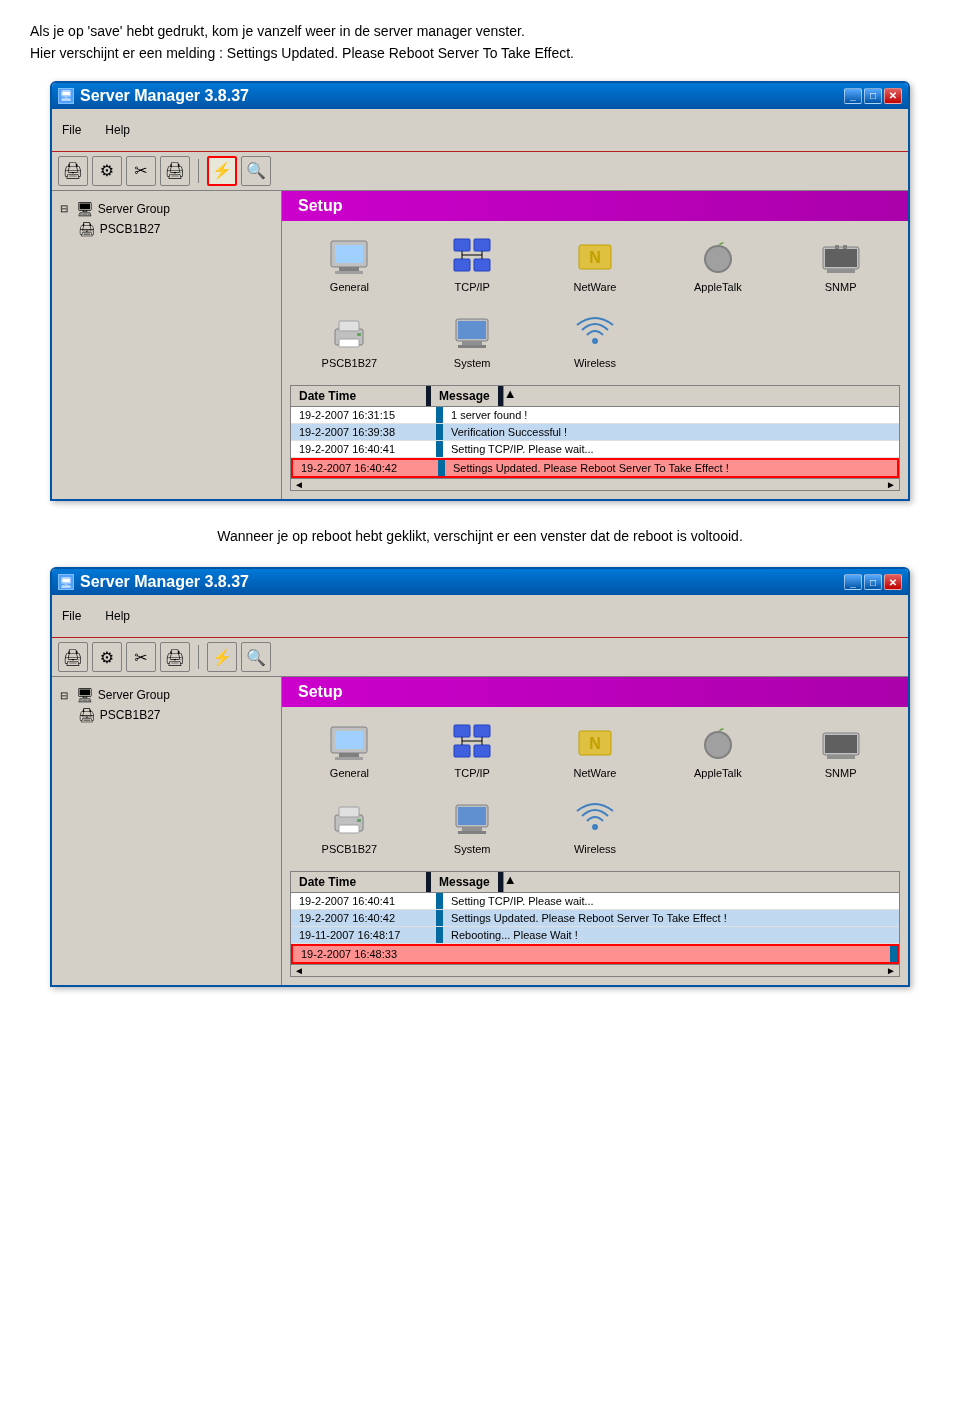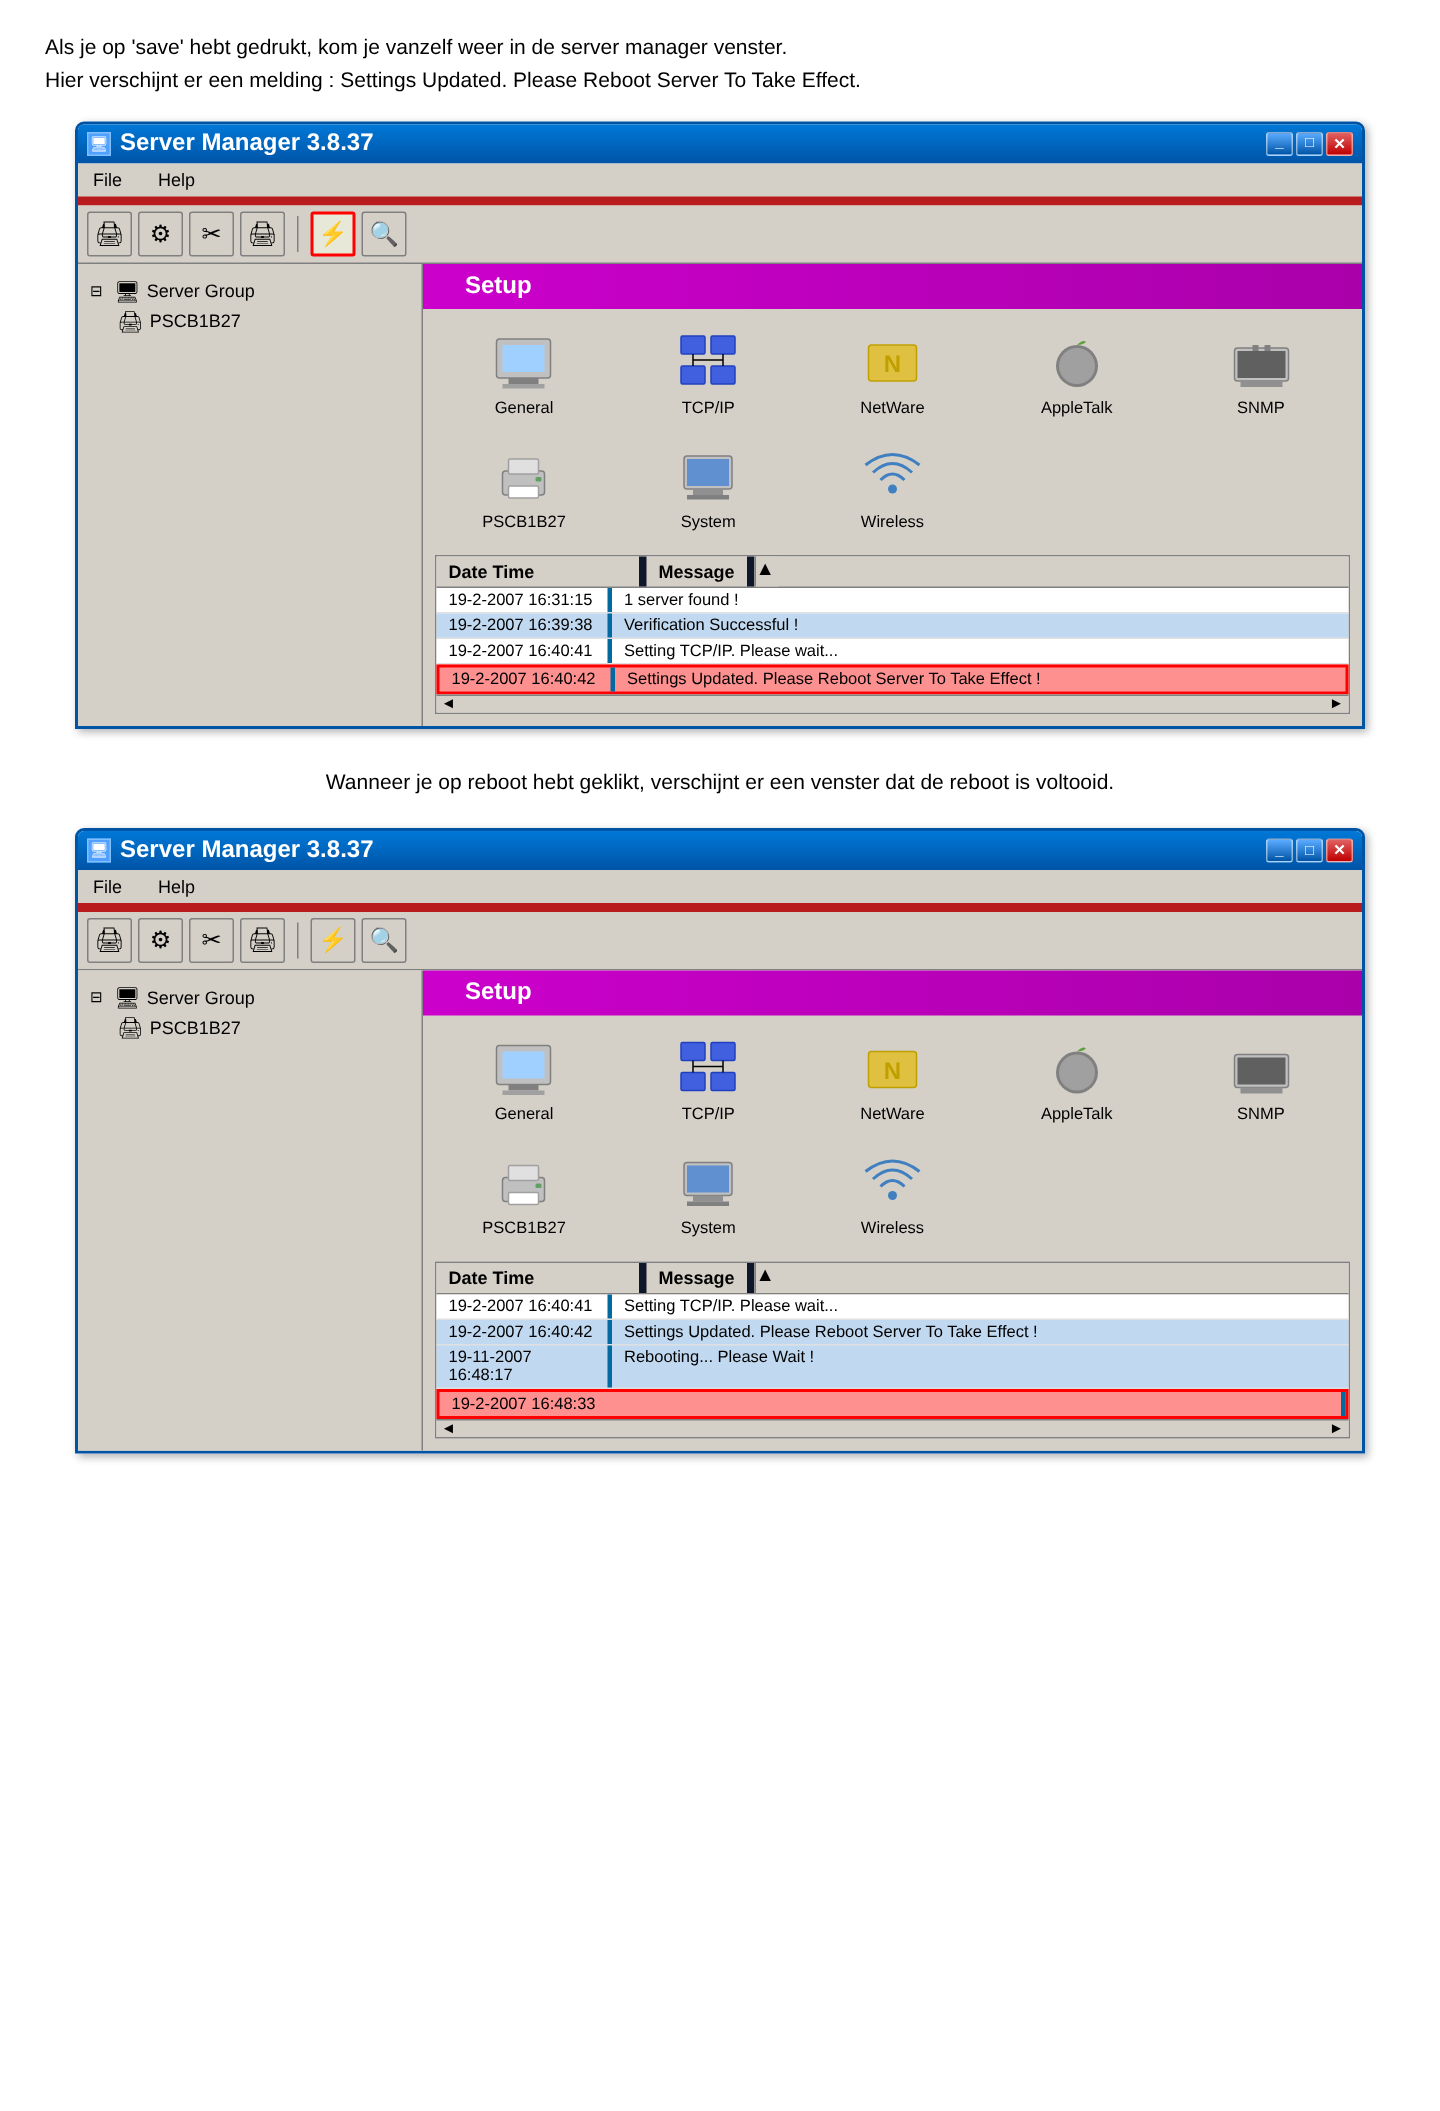--- a/index.html
+++ b/index.html
@@ -84,22 +84,22 @@
       color: white;
       font-weight: bold;
     }
 
     .xp-btn-min { background: linear-gradient(to bottom, #5aabff, #0054a6); }
     .xp-btn-max { background: linear-gradient(to bottom, #5aabff, #0054a6); }
     .xp-btn-close { background: linear-gradient(to bottom, #e06060, #c00000); }
 
     .xp-menubar {
       background: #d4d0c8;
-      border-bottom: 6px solid #b91c1c;
-      padding: 2px 4px;
+      border-bottom: 1px solid #b91c1c;
+      padding: 12px 4px;
       display: flex;
       gap: 12px;
       font-size: 12px;
     }
 
     .xp-menu-item {
       padding: 2px 6px;
       cursor: pointer;
     }
 
@@ -179,21 +179,21 @@
       flex: 1;
       background: #d4d0c8;
       padding: 0;
     }
 
     .setup-header {
       background: linear-gradient(to right, #cc00cc, #aa00aa);
       color: white;
       font-weight: bold;
       font-size: 16px;
-      padding: 6px 28px;
+      padding: 6px 16px;
       margin: 0;
     }
 
     .icon-grid {
       display: grid;
       grid-template-columns: repeat(5, 1fr);
       padding: 10px;
       gap: 8px;
     }
 
@@ -253,21 +253,21 @@
       border: 2px solid red;
     }
 
     .log-row.blue { background: #c0d8f0; }
     .log-row.normal { background: white; }
 
     .log-cell {
       padding: 2px 8px;
     }
 
-    .log-cell:first-child { width: 117px; border-right: 3px solid #0369a1; }
+    .log-cell:first-child { width: 152px; border-right: 7px solid #0369a1; }
     .log-cell:last-child { flex: 1; }
 
     .log-scrollbar {
       height: 12px;
       background: #d4d0c8;
       border-top: 1px solid #808080;
       display: flex;
       align-items: center;
     }
 

